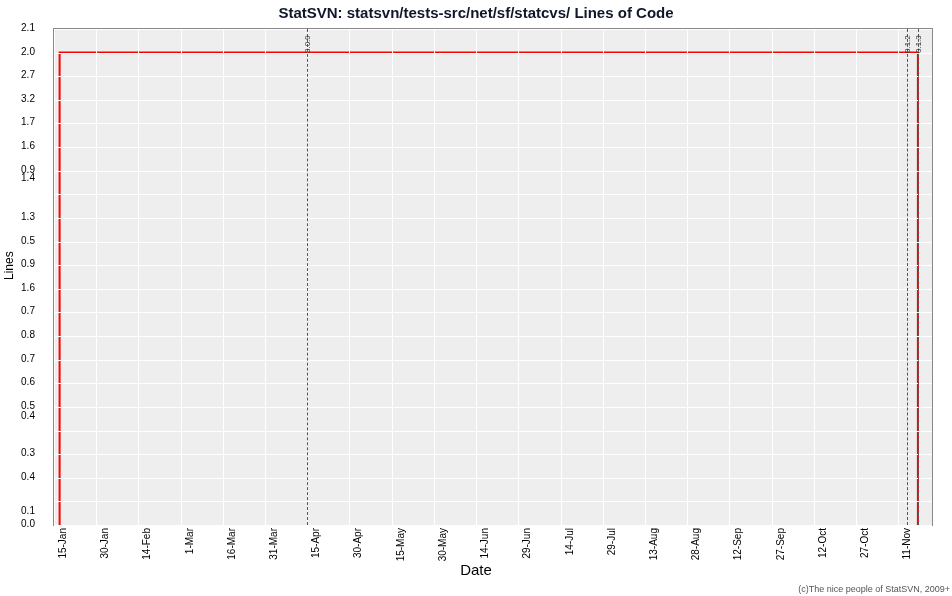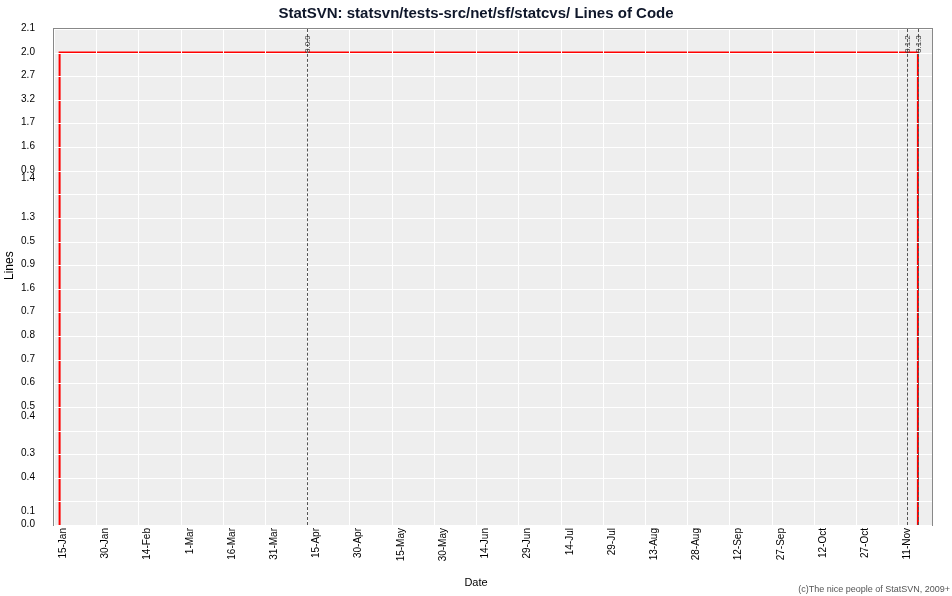--- a/index.html
+++ b/index.html
@@ -30,25 +30,25 @@
     position: absolute;
     left: 2px;
     top: 280px;
     transform: rotate(-90deg);
     transform-origin: left top;
     font-size: 12px;
     color: #000;
   }
   .xlabel {
     position: absolute;
-    bottom: 8px;
+    bottom: 18px;
     left: 0;
     width: 100%;
     text-align: center;
-    font-size: 11px;
+    font-size: 15px;
     color: #000;
   }
   .credit {
     position: absolute;
     right: 2px;
     bottom: 2px;
     font-size: 9px;
     color: #555;
   }
   .plot {

